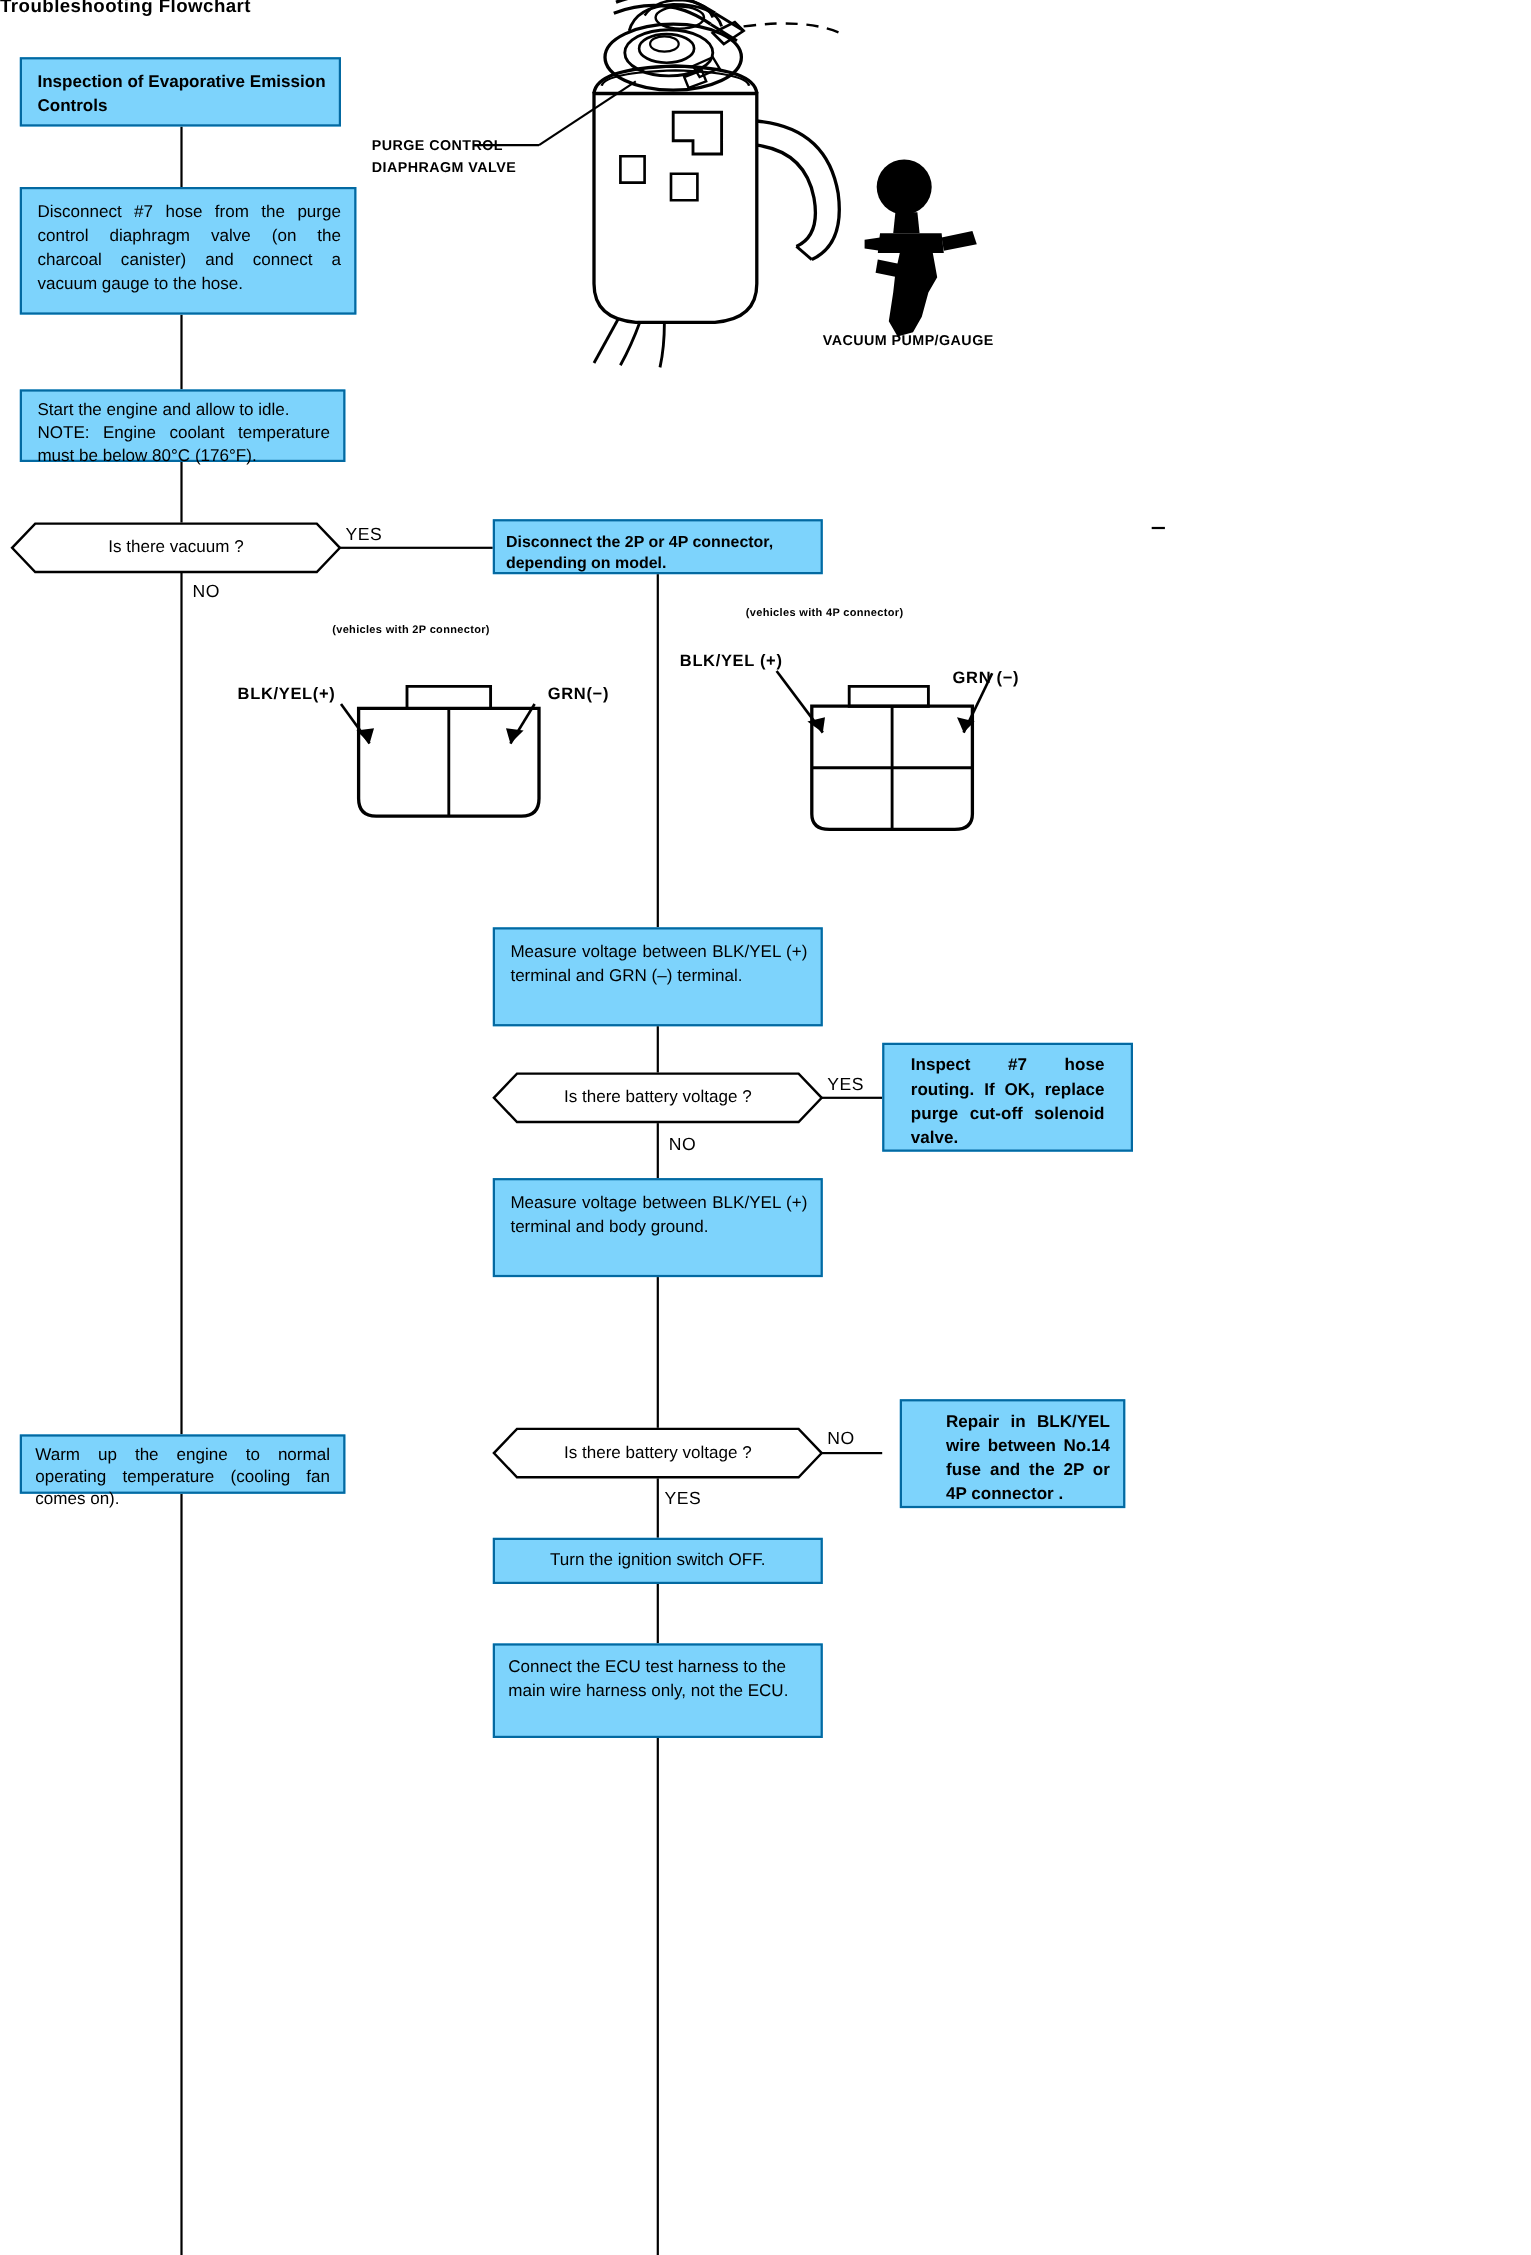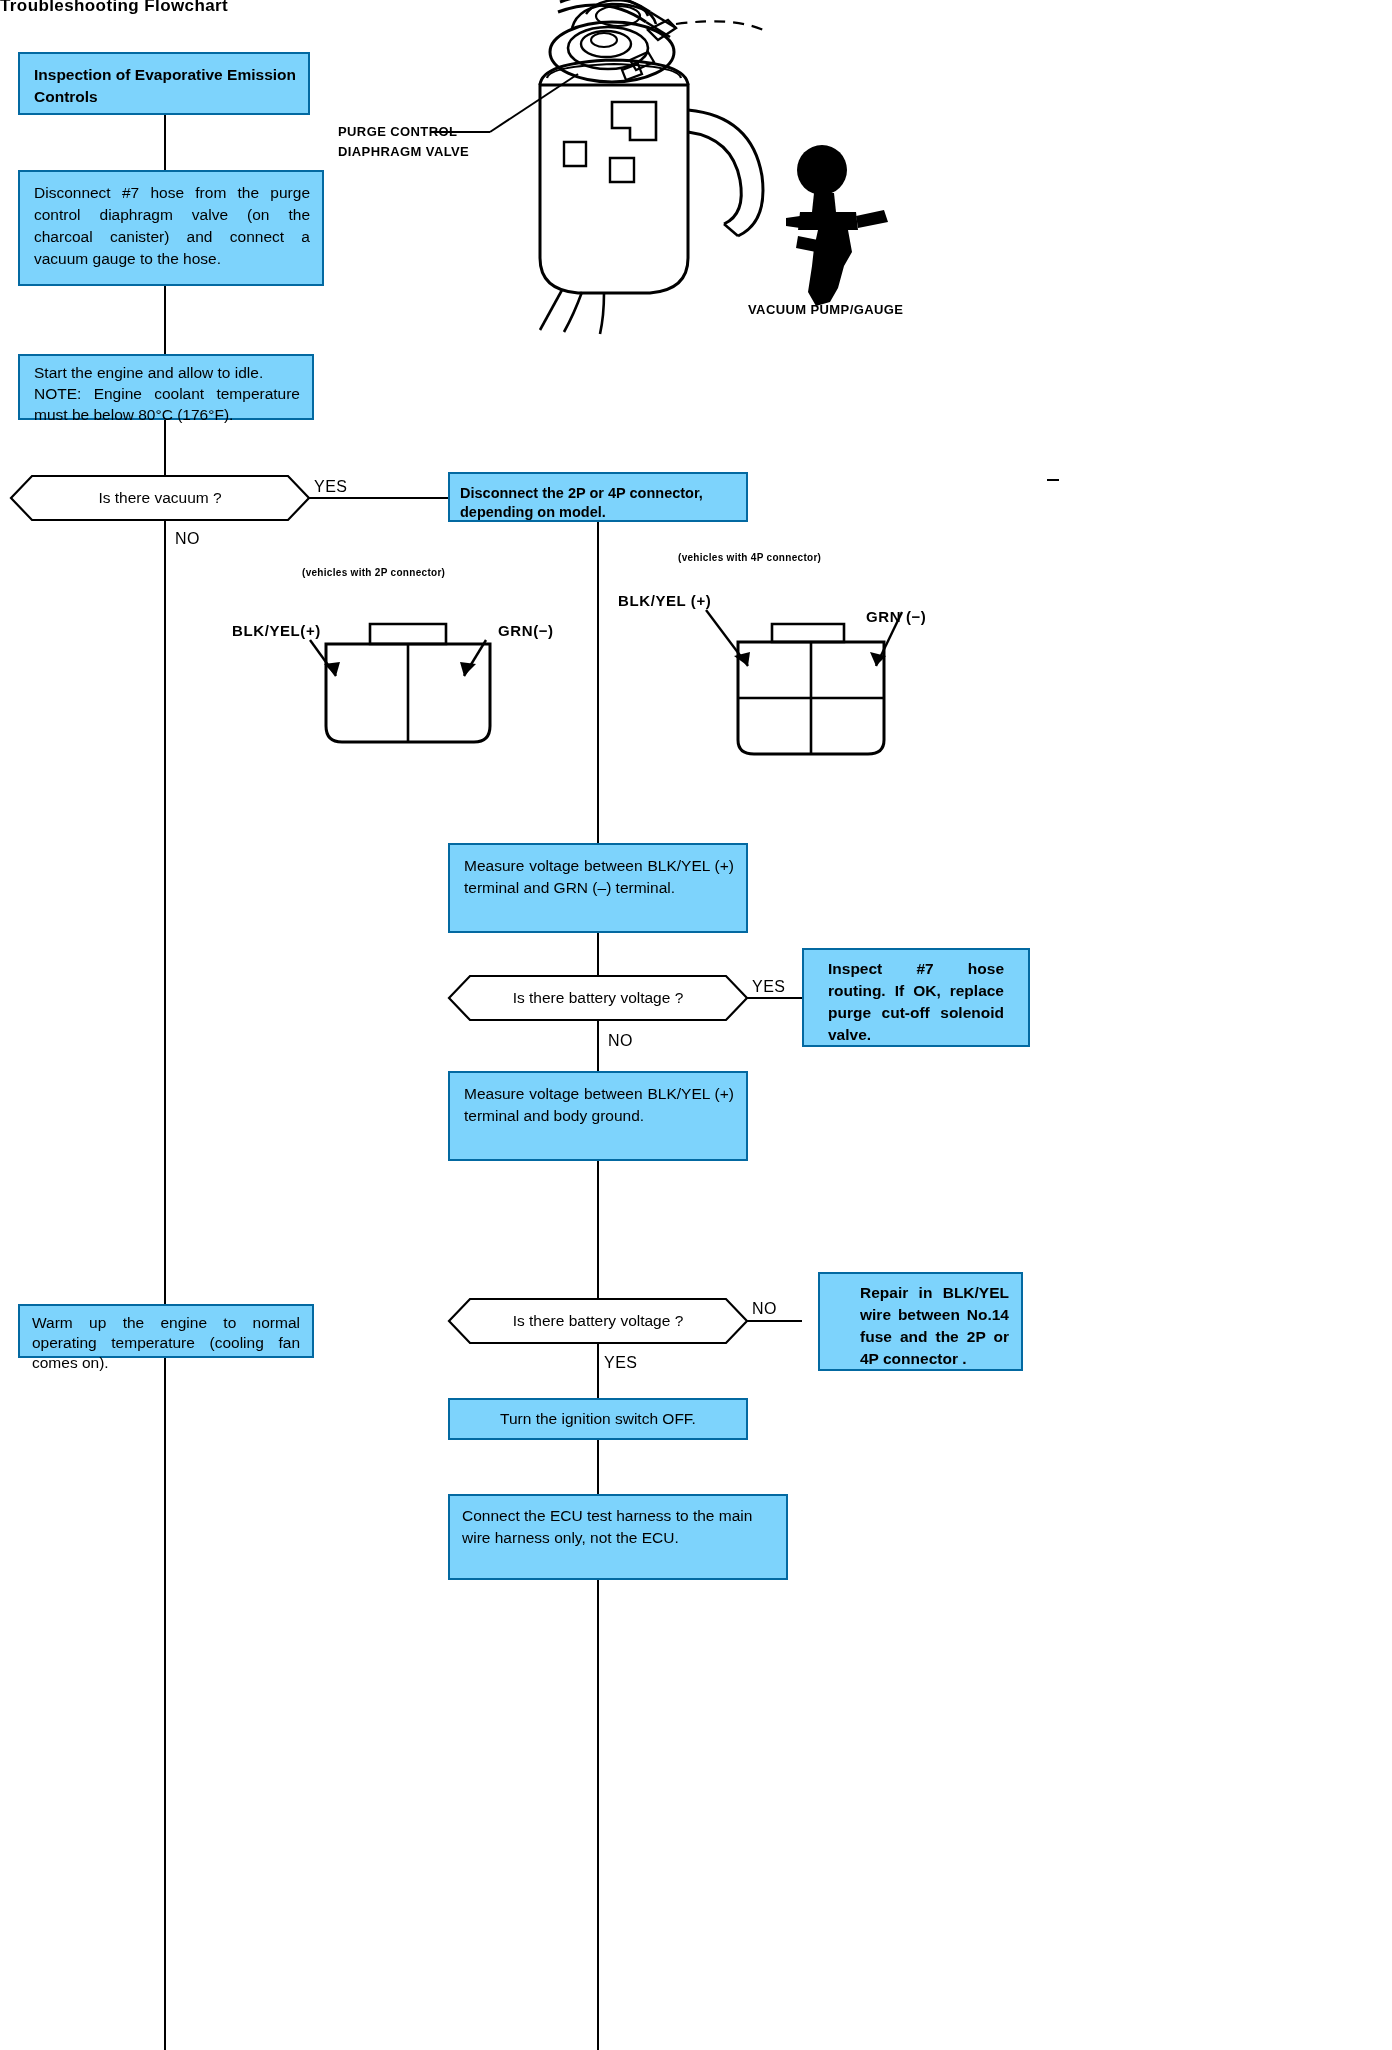--- a/index.html
+++ b/index.html
@@ -153,21 +153,21 @@
 
 <div class="box bold" style="left:448px;top:472px;width:300px;height:50px;">
   <div class="txt nojust" style="padding:10px 10px;line-height:19px;font-size:14.5px;">Disconnect the 2P or 4P connector, depending on model.</div>
 </div>
 
 <div class="ln lnv abs" style="left:597px;top:522px;height:321px;"></div>
 
 <div class="clab" style="left:302px;top:567px;">(vehicles with 2P connector)</div>
 <div class="clab" style="left:678px;top:552px;">(vehicles with 4P connector)</div>
 
-<div class="tlab" style="left:232px;top:622px;">BLK/YEL(+)</div>
+<div class="tlab" style="left:216px;top:622px;">BLK/YEL(+)</div>
 <div class="tlab" style="left:498px;top:622px;">GRN(−)</div>
 <div class="tlab" style="left:618px;top:592px;">BLK/YEL (+)</div>
 <div class="tlab" style="left:866px;top:608px;">GRN (−)</div>
 
 <svg class="art" style="left:318px;top:618px;width:180px;height:130px;" viewBox="0 0 180 130">
 
   <path class="stk" stroke-width="2.6" d="M52,26 L128,26 L128,6 L52,6 Z"></path>
 
   <path class="stk" stroke-width="3" d="M8,26 L172,26 L172,108 Q172,124 156,124 L24,124 Q8,124 8,108 Z"></path>
 
@@ -245,19 +245,19 @@
 </div>
 
 <div class="ln lnv abs" style="left:597px;top:1344px;height:54px;"></div>
 
 <div class="box" style="left:448px;top:1398px;width:300px;height:42px;">
   <div class="txt nojust" style="padding:8px 12px;text-align:center;">Turn the ignition switch OFF.</div>
 </div>
 
 <div class="ln lnv abs" style="left:597px;top:1440px;height:54px;"></div>
 
-<div class="box" style="left:448px;top:1494px;width:340px;height:86px;">
+<div class="box" style="left:448px;top:1494px;width:300px;height:86px;">
   <div class="txt nojust" style="padding:9px 12px;line-height:22px;">Connect the ECU test harness to the main wire harness only, not the ECU.</div>
 </div>
 
 <div class="ln lnv abs" style="left:597px;top:1580px;height:470px;"></div>
 
 <div class="abs" style="left:1047px;top:479px;width:12px;height:2px;background:#000;"></div>
 
 </body></html>

